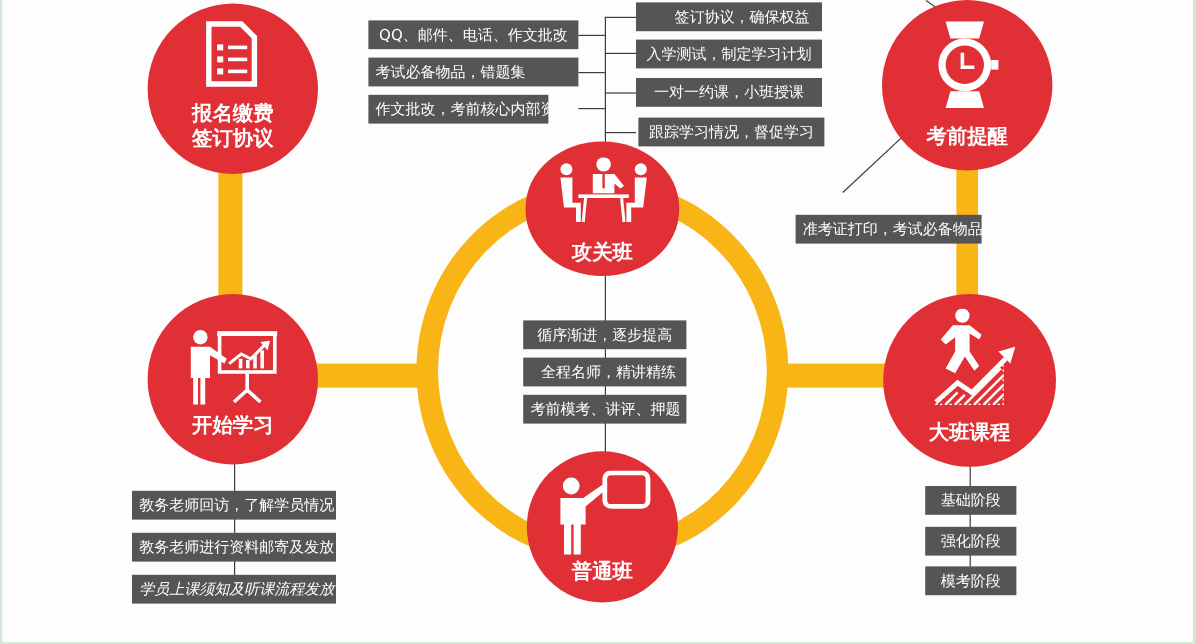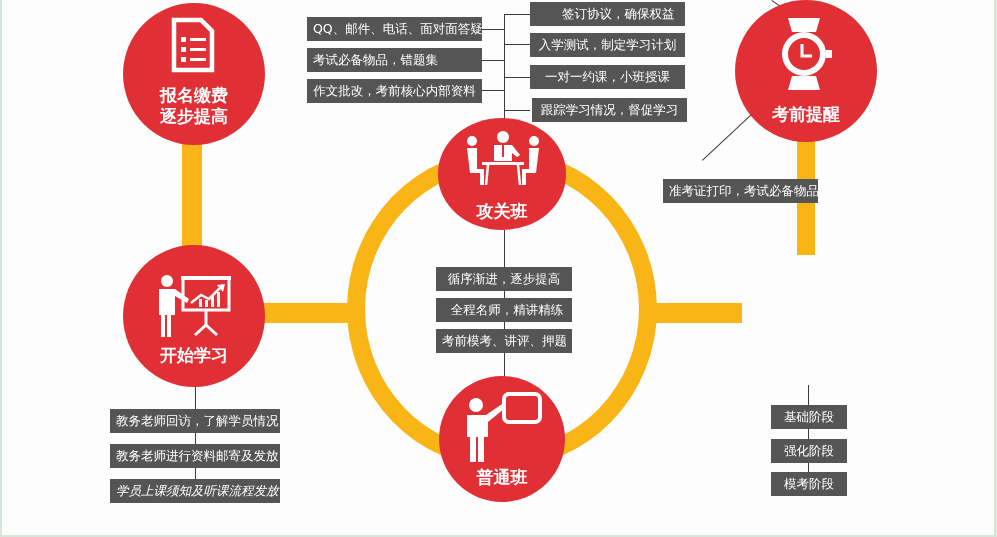--- a/index.html
+++ b/index.html
@@ -46,21 +46,21 @@
     <svg style="left:48px; top:14px;" width="44" height="56" viewBox="0 0 44 56">
       <path d="M3 3 H30 L41 14 V53 H3 Z" fill="none" stroke="#fff" stroke-width="4.5"></path>
       <rect x="10" y="20" width="5" height="5" fill="#fff"></rect>
         <rect x="19" y="21" width="16" height="3" fill="#fff"></rect>
       <rect x="10" y="30" width="5" height="5" fill="#fff"></rect>
         <rect x="19" y="31" width="16" height="3" fill="#fff"></rect>
       <rect x="10" y="40" width="5" height="5" fill="#fff"></rect>
         <rect x="19" y="41" width="16" height="3" fill="#fff"></rect>
     </svg>
     <div class="title" style="top:82px;">报名缴费</div>
-    <div class="title" style="top:103px;">逐步提高</div>
+    <div class="title" style="top:103px;">签订协议</div>
   </div>
 
   <div class="node" style="left:121px; top:245px; width:142px; height:142px;">
     <svg style="left:32px; top:30px;" width="80" height="64" viewBox="0 0 80 64">
       <circle cx="12" cy="6" r="6" fill="#fff"></circle>
       <path d="M4 14 H20 L34 24 L32 28 L20 21 V40 H16 V62 H12 V40 H10 V62 H6 V40 H4 Z" fill="#fff"></path>
       <rect x="28" y="3" width="46" height="32" fill="none" stroke="#fff" stroke-width="3"></rect>
       <rect x="26" y="1" width="50" height="4" fill="#fff"></rect>
       <polyline points="36,28 46,20 54,24 66,12" fill="none" stroke="#fff" stroke-width="2.5"></polyline>
       <polygon points="62,10 70,9 68,17" fill="#fff"></polygon>
@@ -105,24 +105,40 @@
       <path d="M10 2 H42 L38 16 H14 Z" fill="#fff"></path>
       <path d="M14 60 H38 L42 74 H10 Z" fill="#fff"></path>
       <circle cx="26" cy="38" r="22" fill="#fff"></circle>
       <circle cx="26" cy="38" r="16" fill="#e13035"></circle>
       <rect x="48" y="34" width="6" height="8" fill="#fff"></rect>
       <path d="M24 28 V40 H34" fill="none" stroke="#fff" stroke-width="3"></path>
     </svg>
     <div class="title" style="top:104px;">考前提醒</div>
   </div>
 
+  <div class="node" style="left:734px; top:245px; width:144px; height:144px;">
+    <svg style="left:38px; top:12px;" width="80" height="84" viewBox="0 0 80 84">
+      <circle cx="28" cy="6" r="6" fill="#fff"></circle>
+      <path d="M20 14 H34 L44 22 L42 26 L34 21 V36 L42 48 L38 52 L30 40 L22 54 L14 50 L22 36 V24 L14 30 L10 26 Z" fill="#fff"></path>
+      <polyline points="6,78 24,62 36,70 64,42" fill="none" stroke="#fff" stroke-width="4"></polyline>
+      <polygon points="58,36 72,32 68,46" fill="#fff"></polygon>
+      <path d="M6 80 L24 64 L36 72 L62 46 V80 Z" fill="none" stroke="#fff" stroke-width="1" stroke-dasharray="2 2"></path>
+      <line x1="30" y1="80" x2="60" y2="50" stroke="#fff" stroke-width="2"></line>
+      <line x1="38" y1="80" x2="62" y2="56" stroke="#fff" stroke-width="2"></line>
+      <line x1="46" y1="80" x2="62" y2="64" stroke="#fff" stroke-width="2"></line>
+      <line x1="54" y1="80" x2="62" y2="72" stroke="#fff" stroke-width="2"></line>
+      <line x1="14" y1="80" x2="24" y2="70" stroke="#fff" stroke-width="2"></line>
+      <line x1="22" y1="80" x2="30" y2="72" stroke="#fff" stroke-width="2"></line>
+    </svg>
+    <div class="title" style="top:106px;">大班课程</div>
+  </div>
 
-  <div class="tag" style="left:305px; top:17px; width:175px;">QQ、邮件、电话、面对面答疑</div>
+  <div class="tag" style="left:305px; top:17px; width:175px;">QQ、邮件、电话、作文批改</div>
   <div class="tag" style="left:305px; top:48px; width:175px; text-align:left;">考试必备物品，错题集</div>
-  <div class="tag" style="left:305px; top:79px; width:175px;">作文批改，考前核心内部资料</div>
+  <div class="tag" style="left:305px; top:79px; width:150px;">作文批改，考前核心内部资料</div>
 
   <div class="tag" style="left:528px; top:2px; width:155px; text-align:left;padding-left:32px;">签订协议，确保权益</div>
   <div class="tag" style="left:528px; top:33px; width:155px;">入学测试，制定学习计划</div>
   <div class="tag" style="left:528px; top:65px; width:155px;">一对一约课，小班授课</div>
   <div class="tag" style="left:530px; top:98px; width:155px;">跟踪学习情况，督促学习</div>
 
   <div class="tag" style="left:434px; top:267px; width:136px;">循序渐进，逐步提高</div>
   <div class="tag" style="left:434px; top:298px; width:136px;padding-left:12px;">全程名师，精讲精练</div>
   <div class="tag" style="left:434px; top:329px; width:136px;">考前模考、讲评、押题</div>
 

